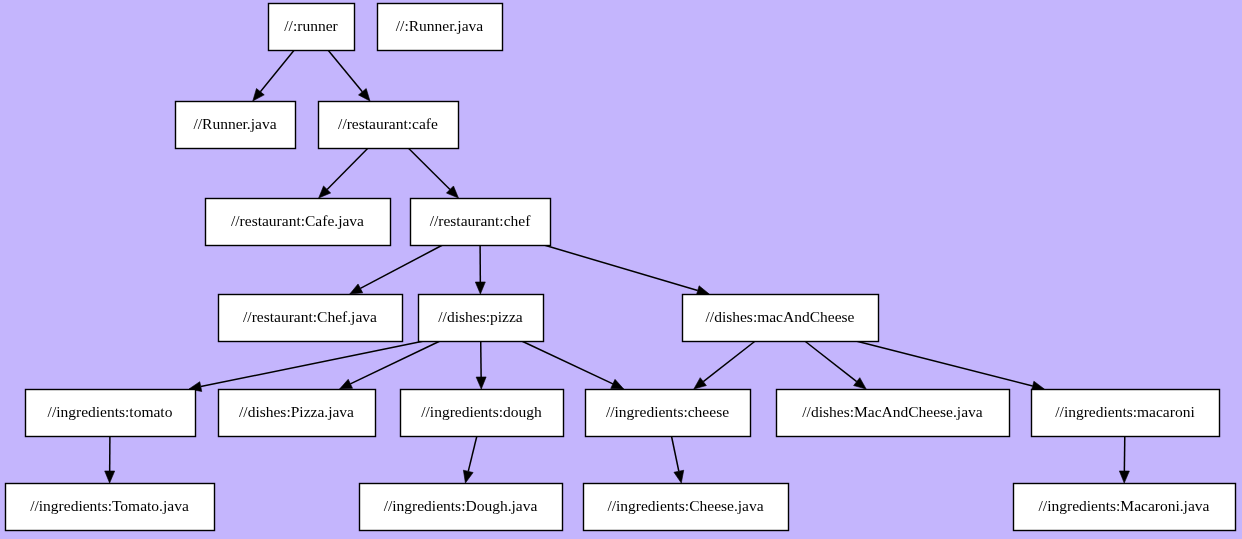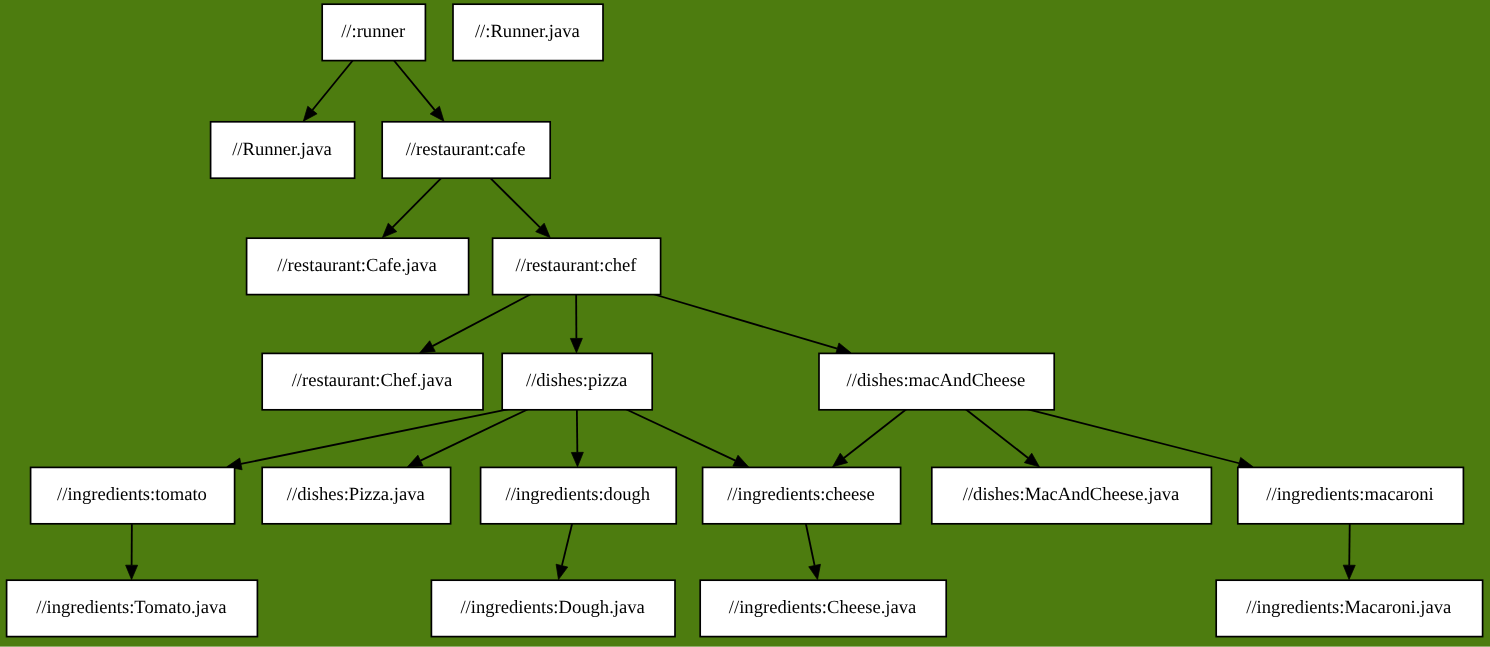--- a/index.html
+++ b/index.html
@@ -10,21 +10,21 @@
   body {
     width: 1242px;
     height: 539px;
     overflow: hidden;
     font-family: "Liberation Serif", "DejaVu Serif", serif;
   }
   #graph-root {
     position: relative;
     width: 1242px;
     height: 539px;
-    background: #4d7c0f;
+    background: #c4b5fd;
   }
   svg#graph-canvas {
     display: block;
     width: 1242px;
     height: 539px;
   }
   .node-box {
     fill: #ffffff;
     stroke: #000000;
     stroke-width: 1.4;

